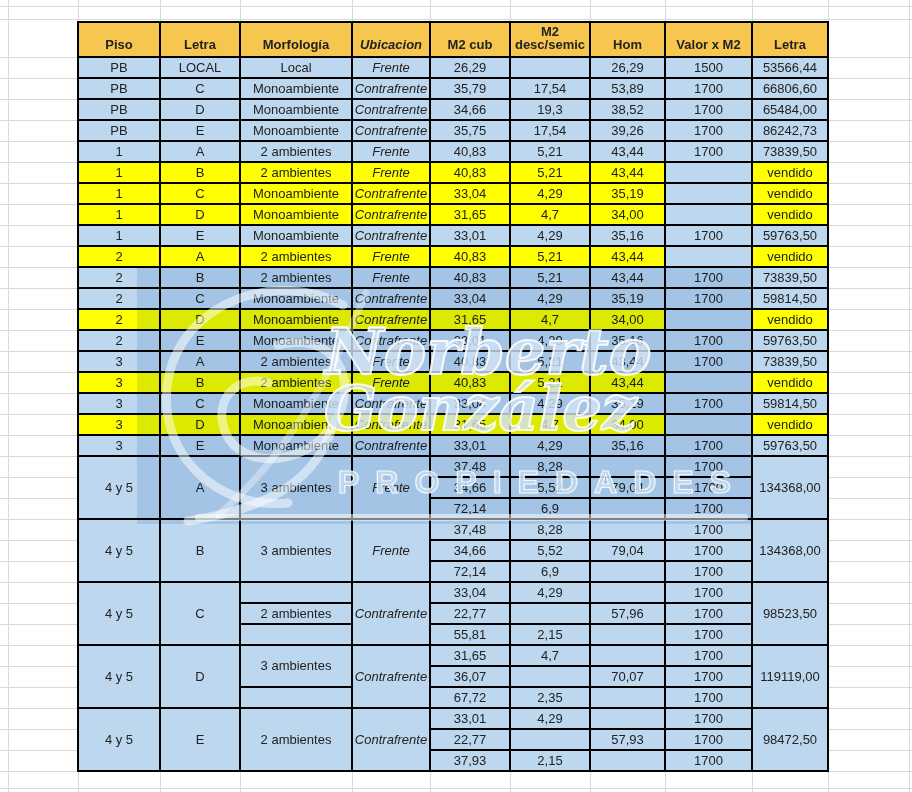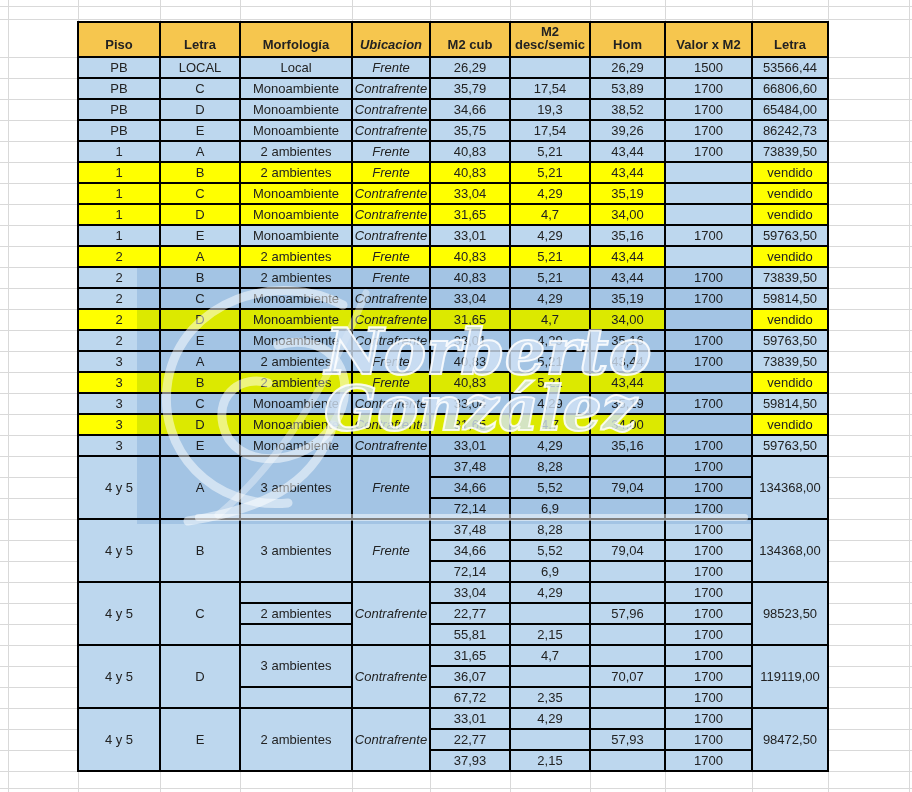--- a/index.html
+++ b/index.html
@@ -454,15 +454,16 @@
     <g fill="none" stroke="rgba(255,255,255,0.5)" stroke-width="9" stroke-linecap="round">
       <path d="M215 30 C150 -5 55 25 40 105 C28 175 85 235 160 228"></path>
       <path d="M150 70 C205 55 235 105 205 150 C175 195 105 195 95 150 C88 118 115 100 140 108"></path>
       <path d="M205 150 C190 200 150 232 60 246"></path>
       <path d="M238 18 C200 110 150 190 90 240" stroke="rgba(255,255,255,0.35)" stroke-width="7"></path>
     </g>
   </svg>
 
   <div class="wm-name l1">Norberto</div>
   <div class="wm-name l2">González</div>
+  <div class="wm-sub">PROPIEDADES</div>
   <div class="wm-underline"></div>
 
 </div>
 
 </body></html>

